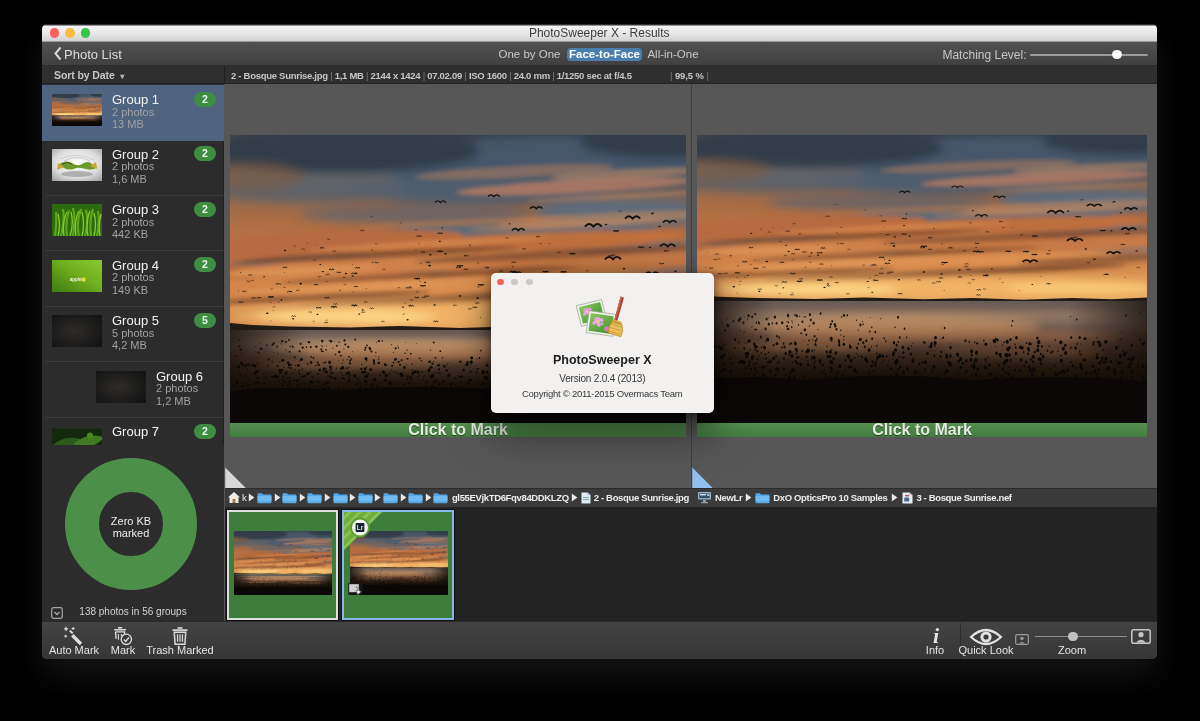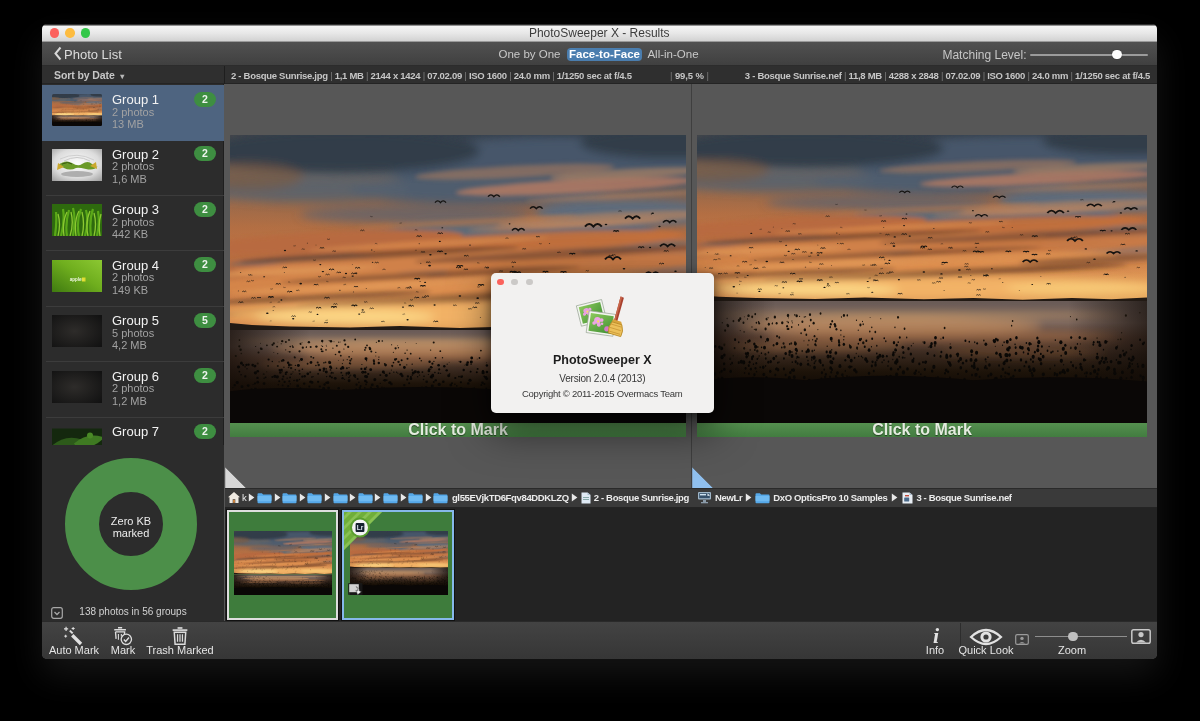--- a/index.html
+++ b/index.html
@@ -1103,21 +1103,20 @@
 <div id="title">PhotoSweeper X - Results</div>
 <div class="tl" style="left:7.5px;background:#fc615d"></div>
 <div class="tl" style="left:23px;background:#fdbc40"></div>
 <div class="tl" style="left:38.5px;background:#34c749"></div>
 </div>
     <div id="infobar">
 <div class="abs" style="left:12px;top:3px;font-size:10.5px">Sort by Date&nbsp; <span style="font-size:8px;color:#b8b8b8">▾</span></div>
 <div class="vline" style="left:182px;top:0;height:17.5px;background:#1e1e1e"></div>
 <div class="abs" style="left:189px;top:3.5px;letter-spacing:-.28px">2 - Bosque Sunrise.jpg <span class="sep">|</span> 1,1 MB <span class="sep">|</span> 2144 x 1424 <span class="sep">|</span> 07.02.09 <span class="sep">|</span> ISO 1600 <span class="sep">|</span> 24.0 mm <span class="sep">|</span> 1/1250 sec at f/4.5</div>
 <div class="abs" style="left:628px;top:3.5px"><span class="sep">|</span> 99,5 % <span class="sep">|</span></div>
-<div class="abs" style="right:6.5px;top:3.5px;letter-spacing:-.28px">3 - Bosque Sunrise.nef <span class="sep">|</span> 11,8 MB <span class="sep">|</span> 4288 x 2848 <span class="sep">|</span> 07.02.09 <span class="sep">|</span> ISO 1600 <span class="sep">|</span> 24.0 mm <span class="sep">|</span> 1/1250 sec at f/4.5</div>
 </div>
     <div id="sidebar">
       <div class="row" style="top:1.5px;background:#4e6480;">
         <svg class="th" viewBox="0 0 456 288" preserveAspectRatio="none" style="border-radius:2px">
           <use href="#photo"></use>
         </svg>
         <div class="t1">Group 1</div>
         <div class="t2">2 photos</div>
         <div class="t3">13 MB</div>
         <div class="badge">2</div>
@@ -1200,21 +1199,21 @@
               <stop offset="1" stop-color="#121212"></stop>
             </radialGradient>
           </defs>
           <rect width="50" height="32" fill="url(#gdk)"></rect>
         </svg>
         <div class="t1">Group 5</div>
         <div class="t2">5 photos</div>
         <div class="t3">4,2 MB</div>
         <div class="badge">5</div>
       </div>
-      <div class="row" style="top:278px;">
+      <div class="row" style="top:278px;margin-left:44px;">
         <svg class="th" width="50" height="32" viewBox="0 0 50 32">
           <defs>
             <radialGradient id="gdk" cx=".45" cy=".5" r=".7">
               <stop offset="0" stop-color="#2e2c2a"></stop>
               <stop offset="1" stop-color="#121212"></stop>
             </radialGradient>
           </defs>
           <rect width="50" height="32" fill="url(#gdk)"></rect>
         </svg>
         <div class="t1">Group 6</div>

